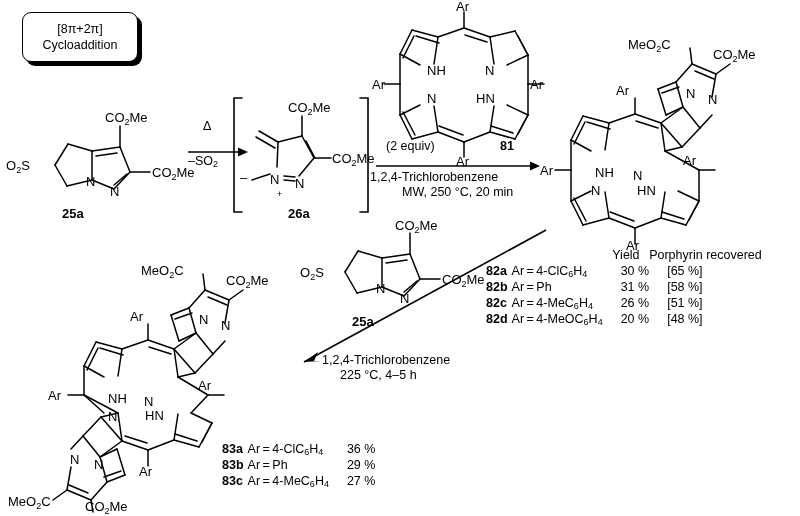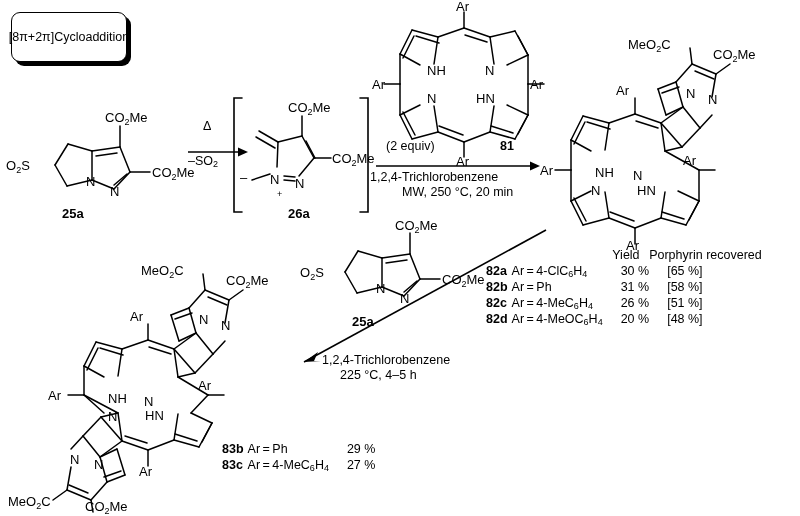--- a/index.html
+++ b/index.html
@@ -21,28 +21,28 @@
   svg text {
     font-family: "Liberation Sans", sans-serif;
     fill: #000;
   }
   .lbl     { font-size: 13px; }
   .lbl-sm  { font-size: 9px; }
   .bold    { font-weight: bold; }
 
   
   .callout {
-    left: 11px; top: 12px;
+    left: 22px; top: 12px;
     width: 114px; height: 48px;
     border: 1.6px solid #000;
     border-radius: 9px;
     background: #fff;
     box-shadow: 4px 4px 0 0 #000;
     display: flex;
-    flex-direction: row;
+    flex-direction: column;
     align-items: center;
     justify-content: center;
     line-height: 1.28;
   }
   .callout div { font-size: 12.5px; white-space: nowrap; }
 
   
   .txt { font-size: 12.5px; white-space: nowrap; line-height: 1.32; }
   .txt-b { font-weight: bold; text-align: right; }
   .cond { font-size: 12.5px; white-space: nowrap; line-height: 1.34; }
@@ -445,20 +445,25 @@
       <text class="lbl" x="218" y="23">CO<tspan class="lbl-sm" dy="3">2</tspan><tspan dy="-3">Me</tspan></text>
       <text class="lbl" x="0" y="244">MeO<tspan class="lbl-sm" dy="3">2</tspan><tspan dy="-3">C</tspan></text>
       <text class="lbl" x="77" y="249">CO<tspan class="lbl-sm" dy="3">2</tspan><tspan dy="-3">Me</tspan></text>
     </svg>
   </div>
 
   <div class="abs" style="left:222px; top:442px;">
     <table class="tbl">
       <tbody>
         <tr>
+          <td class="code">83a</td>
+          <td>Ar = 4-ClC<sub>6</sub>H<sub>4</sub></td>
+          <td class="num">36 %</td>
+        </tr>
+        <tr>
           <td class="code">83b</td>
           <td>Ar = Ph</td>
           <td class="num">29 %</td>
         </tr>
         <tr>
           <td class="code">83c</td>
           <td>Ar = 4-MeC<sub>6</sub>H<sub>4</sub></td>
           <td class="num">27 %</td>
         </tr>
       </tbody>

